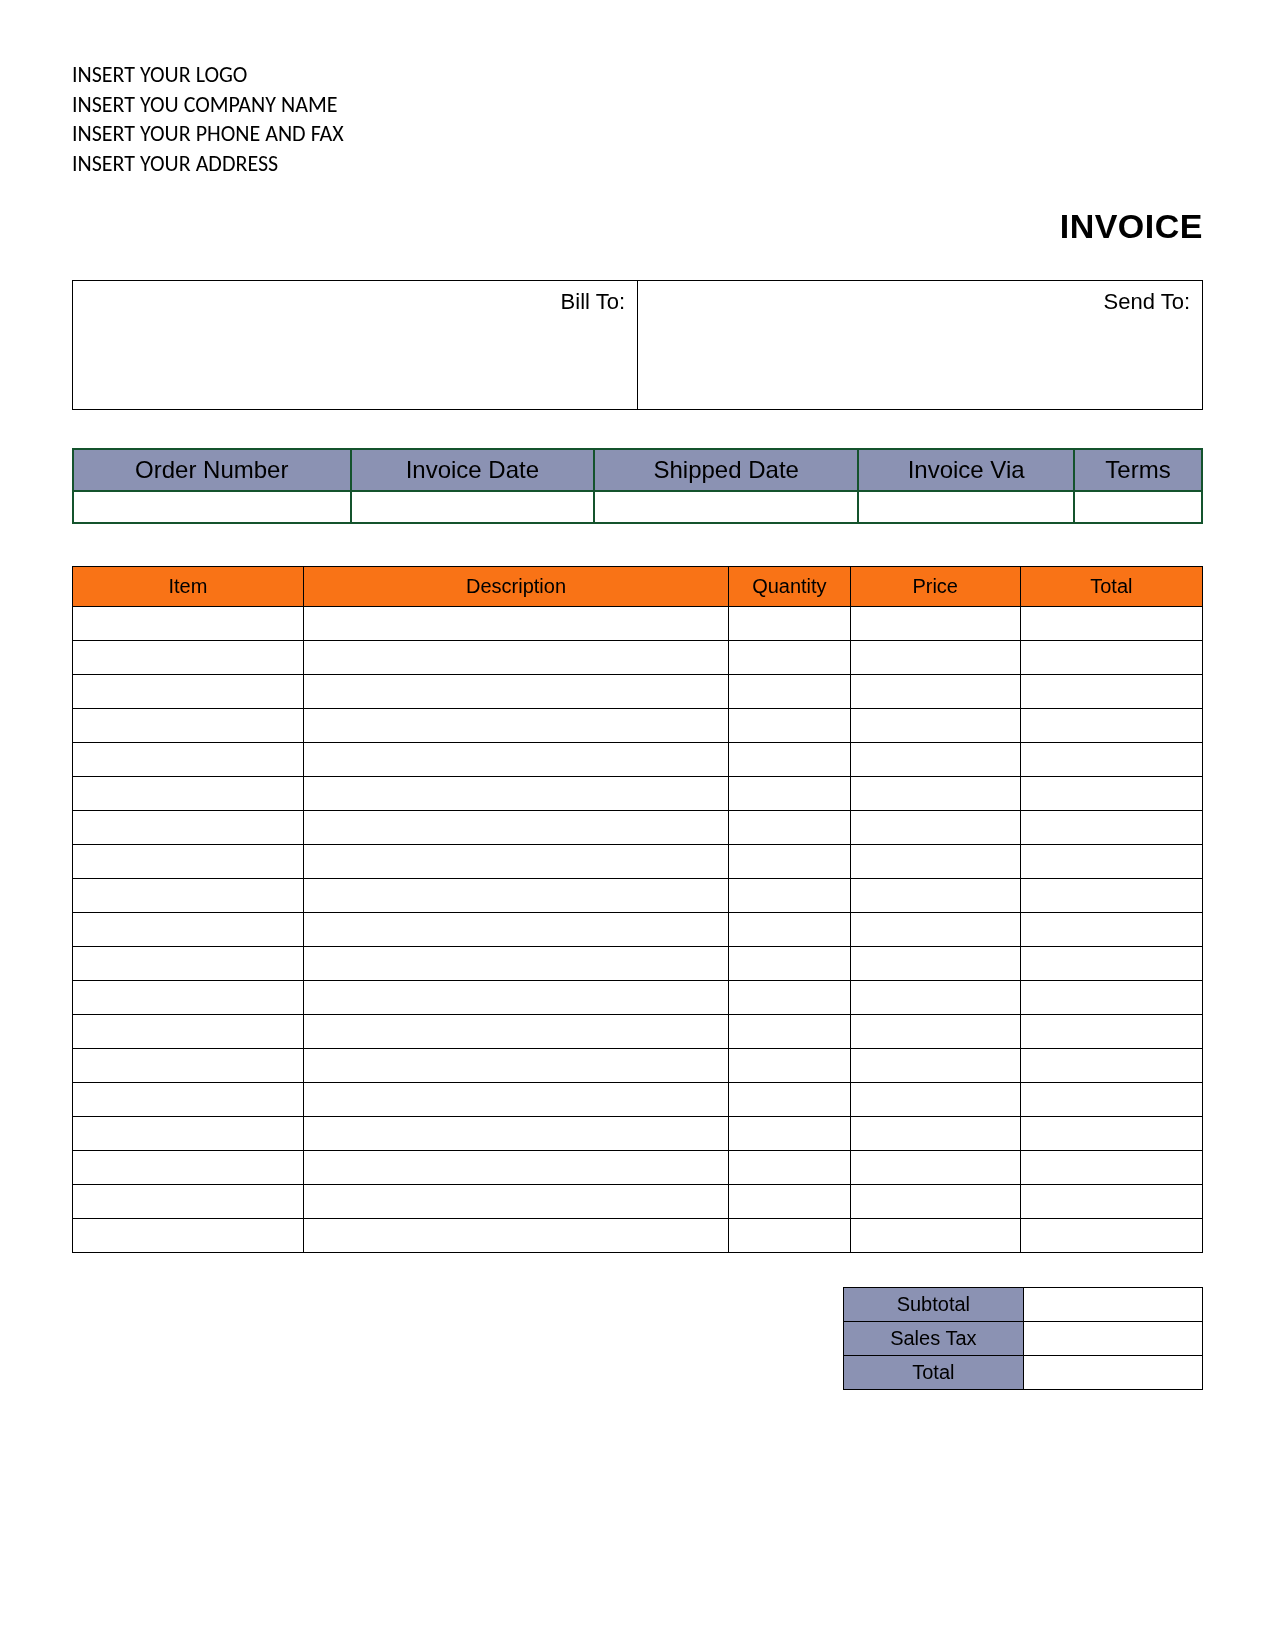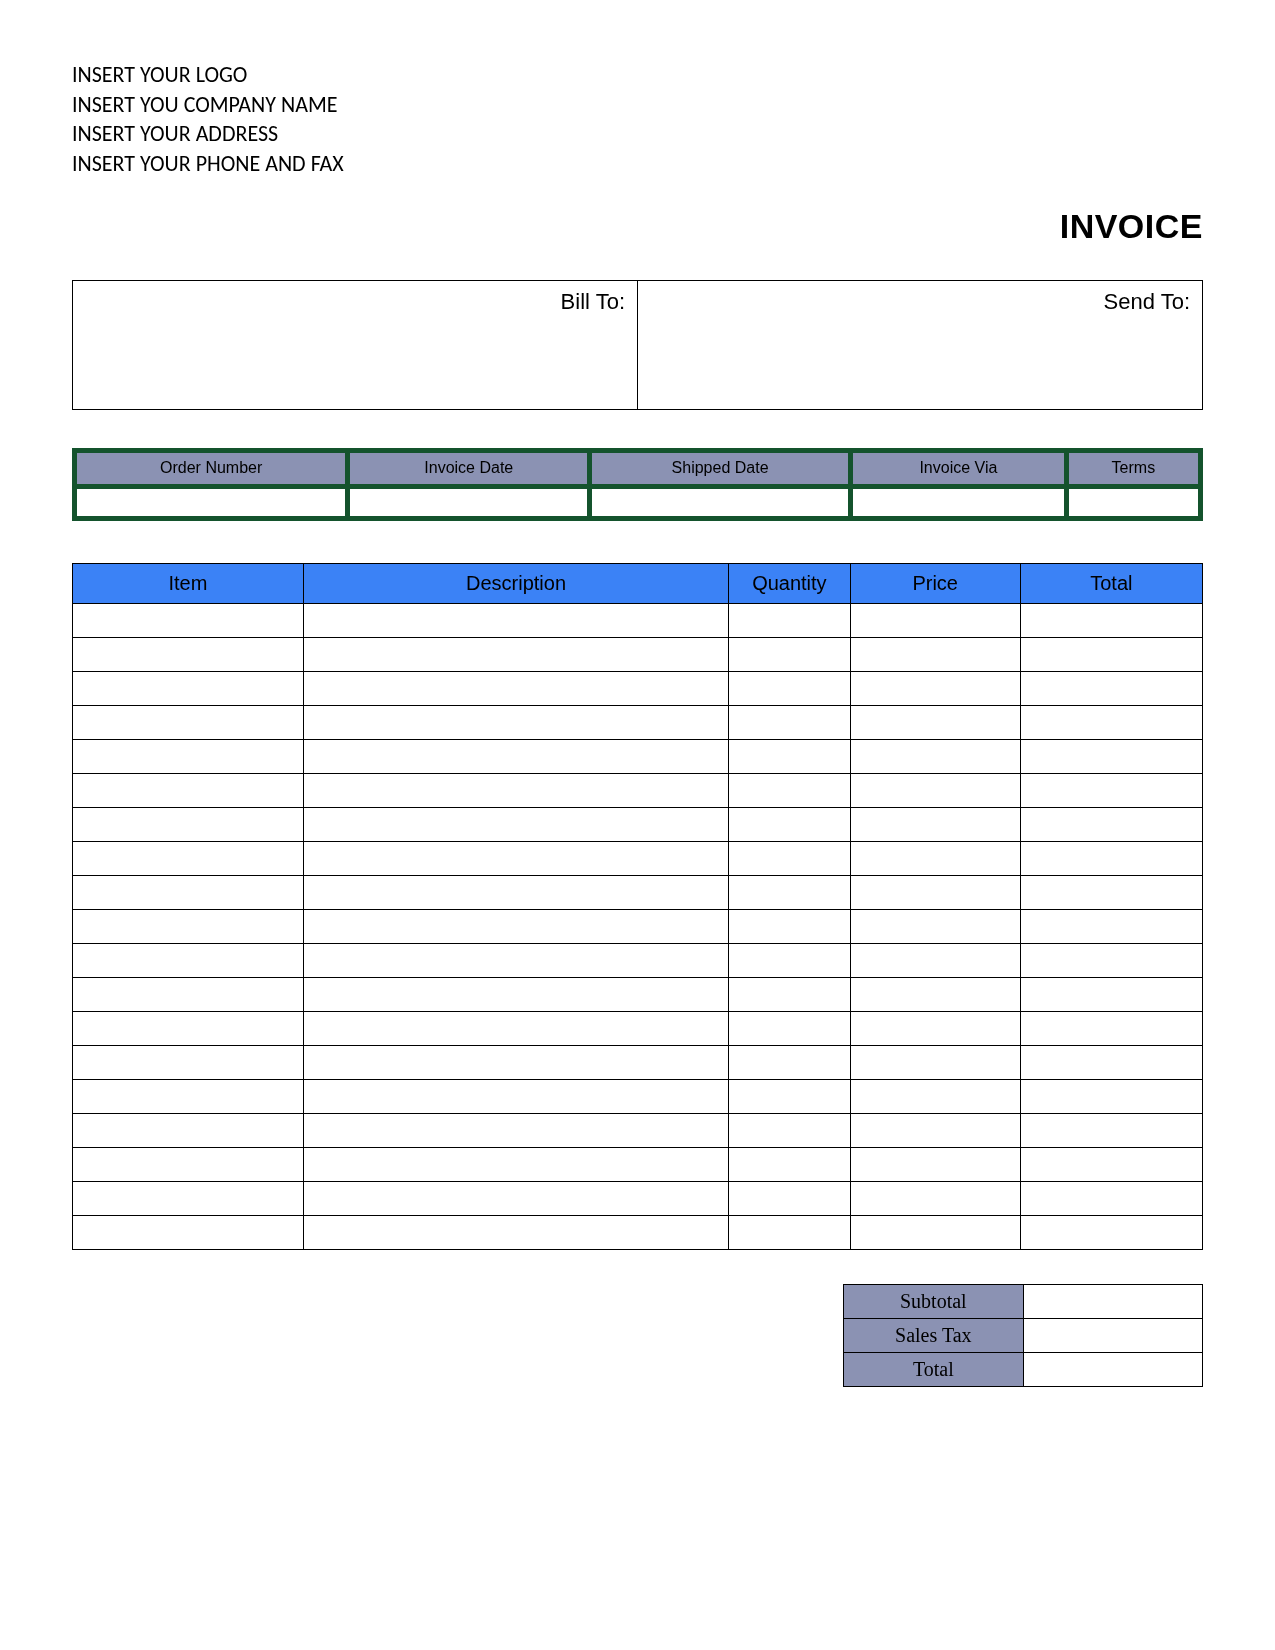--- a/index.html
+++ b/index.html
@@ -49,44 +49,44 @@
   }
   table {
     border-collapse: collapse;
     width: 100%;
   }
   .order-table {
     margin-bottom: 42px;
   }
   .order-table th,
   .order-table td {
-    border: 5px solid #14532d;
-    font-family: Verdana, Geneva, sans-serif;
-    font-size: 16px;
+    border: 2px solid #14532d;
+    font-family: Verdana, Geneva, sans-serif;
+    font-size: 24px;
     text-align: center;
     height: 36px;
   }
   .order-table th {
     background: #8b92b3;
     font-weight: normal;
     color: #000;
     padding: 6px 4px;
   }
   .order-table td {
     height: 32px;
   }
   .items-table th,
   .items-table td {
     border: 1px solid #000;
     font-family: Verdana, Geneva, sans-serif;
     font-size: 20px;
     text-align: center;
   }
   .items-table th {
-    background: #3b82f6;
+    background: #f97316;
     font-weight: normal;
     color: #000;
     padding: 8px 4px;
     height: 36px;
   }
   .items-table td {
     height: 34px;
   }
   .items-table .col-item { width: 190px; }
   .items-table .col-desc { width: 350px; }
@@ -98,21 +98,21 @@
     display: flex;
     justify-content: flex-end;
     margin-top: 34px;
   }
   .summary-table {
     width: 360px;
     border-collapse: collapse;
   }
   .summary-table td {
     border: 1px solid #000;
-    font-family: Liberation Serif, serif;
+    font-family: Liberation Sans, sans-serif;
     font-size: 20px;
     height: 34px;
     padding: 4px 24px;
   }
   .summary-table .label {
     background: #8b92b3;
     text-align: center;
     width: 180px;
   }
   .summary-table .value {
@@ -120,22 +120,22 @@
   }
 </style>
 </head>
 <body>
 
 <div class="page">
 
   <div class="company-info">
     <div>INSERT YOUR LOGO</div>
     <div>INSERT YOU COMPANY NAME</div>
+    <div>INSERT YOUR PHONE AND FAX</div>
     <div>INSERT YOUR ADDRESS</div>
-    <div>INSERT YOUR PHONE AND FAX</div>
   </div>
 
   <div class="title">INVOICE</div>
 
   <div class="address-box">
     <div class="address-cell">
       <span>Bill To:</span>
       <span></span>
     </div>
     <div class="address-cell">

